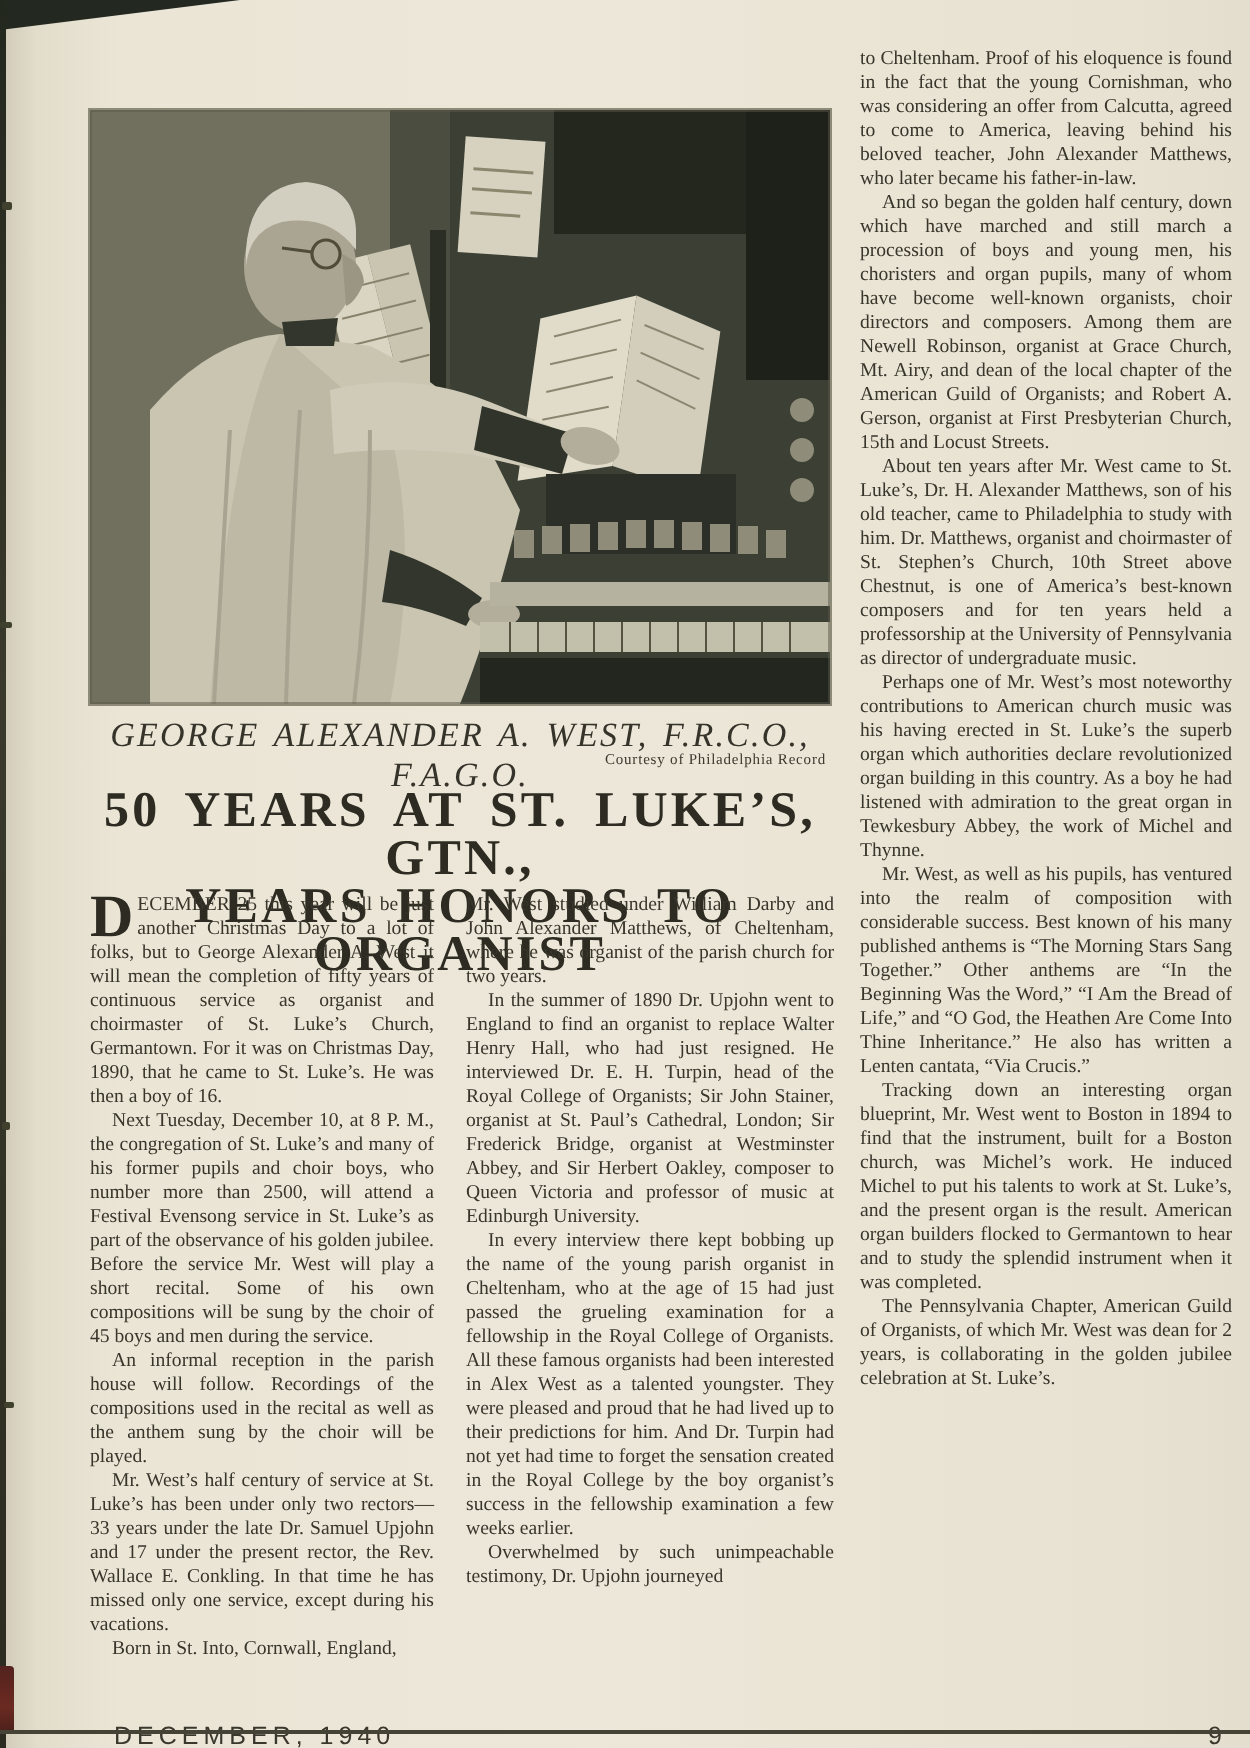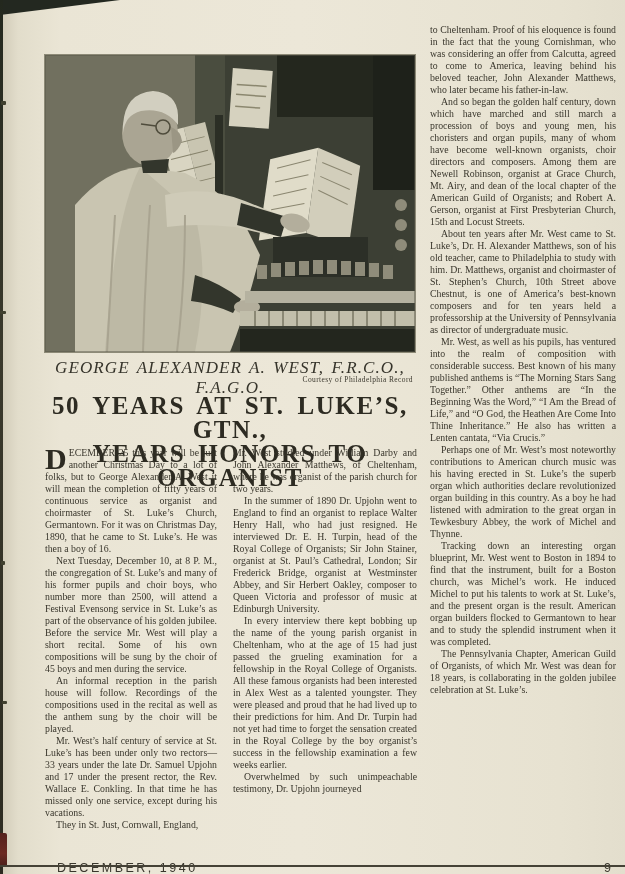--- a/index.html
+++ b/index.html
@@ -224,38 +224,38 @@
     <span>50 YEARS AT ST. LUKE’S, GTN.,</span><br>
     <span>YEARS HONORS TO ORGANIST</span>
   </h1>
 
   <div class="columns">
     <div class="col col1">
       <p class="opening"><span class="dropcap">D</span><span>ECEMBER 25 this year will be just another Christmas Day to a lot of folks, but to George Alexander A. West it will mean the completion of fifty years of continuous service as organist and choirmaster of St. Luke’s Church, Germantown. For it was on Christmas Day, 1890, that he came to St. Luke’s. He was then a boy of 16.</span></p>
     <p class="para">Next Tuesday, December 10, at 8 P. M., the congregation of St. Luke’s and many of his former pupils and choir boys, who number more than 2500, will attend a Festival Evensong service in St. Luke’s as part of the observance of his golden jubilee. Before the service Mr. West will play a short recital. Some of his own compositions will be sung by the choir of 45 boys and men during the service.</p>
         <p class="para">An informal reception in the parish house will follow. Recordings of the compositions used in the recital as well as the anthem sung by the choir will be played.</p>
         <p class="para">Mr. West’s half century of service at St. Luke’s has been under only two rectors—33 years under the late Dr. Samuel Upjohn and 17 under the present rector, the Rev. Wallace E. Conkling. In that time he has missed only one service, except during his vacations.</p>
-        <p class="para">They in St. Just, Cornwall, England,</p>
+        <p class="para">Born in St. Into, Cornwall, England,</p>
       </div>
     <div class="col col2">
         <p class="para">Mr. West studied under William Darby and John Alexander Matthews, of Cheltenham, where he was organist of the parish church for two years.</p>
         <p class="para">In the summer of 1890 Dr. Upjohn went to England to find an organist to replace Walter Henry Hall, who had just resigned. He interviewed Dr. E. H. Turpin, head of the Royal College of Organists; Sir John Stainer, organist at St. Paul’s Cathedral, London; Sir Frederick Bridge, organist at Westminster Abbey, and Sir Herbert Oakley, composer to Queen Victoria and professor of music at Edinburgh University.</p>
         <p class="para">In every interview there kept bobbing up the name of the young parish organist in Cheltenham, who at the age of 15 had just passed the grueling examination for a fellowship in the Royal College of Organists. All these famous organists had been interested in Alex West as a talented youngster. They were pleased and proud that he had lived up to their predictions for him. And Dr. Turpin had not yet had time to forget the sensation created in the Royal College by the boy organist’s success in the fellowship examination a few weeks earlier.</p>
         <p class="para">Overwhelmed by such unimpeachable testimony, Dr. Upjohn journeyed</p>
       </div>
   </div>
 
   <div class="col3">
       <p class="para">to Cheltenham. Proof of his eloquence is found in the fact that the young Cornishman, who was considering an offer from Calcutta, agreed to come to America, leaving behind his beloved teacher, John Alexander Matthews, who later became his father-in-law.</p>
       <p class="para">And so began the golden half century, down which have marched and still march a procession of boys and young men, his choristers and organ pupils, many of whom have become well-known organists, choir directors and composers. Among them are Newell Robinson, organist at Grace Church, Mt. Airy, and dean of the local chapter of the American Guild of Organists; and Robert A. Gerson, organist at First Presbyterian Church, 15th and Locust Streets.</p>
       <p class="para">About ten years after Mr. West came to St. Luke’s, Dr. H. Alexander Matthews, son of his old teacher, came to Philadelphia to study with him. Dr. Matthews, organist and choirmaster of St. Stephen’s Church, 10th Street above Chestnut, is one of America’s best-known composers and for ten years held a professorship at the University of Pennsylvania as director of undergraduate music.</p>
+      <p class="para">Perhaps one of Mr. West’s most noteworthy contributions to American church music was his having erected in St. Luke’s the superb organ which authorities declare revolutionized organ building in this country. As a boy he had listened with admiration to the great organ in Tewkesbury Abbey, the work of Michel and Thynne.</p>
       <p class="para">Mr. West, as well as his pupils, has ventured into the realm of composition with considerable success. Best known of his many published anthems is “The Morning Stars Sang Together.” Other anthems are “In the Beginning Was the Word,” “I Am the Bread of Life,” and “O God, the Heathen Are Come Into Thine Inheritance.” He also has written a Lenten cantata, “Via Crucis.”</p>
-      <p class="para">Perhaps one of Mr. West’s most noteworthy contributions to American church music was his having erected in St. Luke’s the superb organ which authorities declare revolutionized organ building in this country. As a boy he had listened with admiration to the great organ in Tewkesbury Abbey, the work of Michel and Thynne.</p>
       <p class="para">Tracking down an interesting organ blueprint, Mr. West went to Boston in 1894 to find that the instrument, built for a Boston church, was Michel’s work. He induced Michel to put his talents to work at St. Luke’s, and the present organ is the result. American organ builders flocked to Germantown to hear and to study the splendid instrument when it was completed.</p>
-      <p class="para">The Pennsylvania Chapter, American Guild of Organists, of which Mr. West was dean for 18 years, is collaborating in the golden jubilee celebration at St. Luke’s.</p>
+      <p class="para">The Pennsylvania Chapter, American Guild of Organists, of which Mr. West was dean for 2 years, is collaborating in the golden jubilee celebration at St. Luke’s.</p>
     </div>
 
   <div class="footer">
     <span class="issue">DECEMBER, 1940</span>
     <span class="pagenum">9</span>
   </div>
   <div class="bottom-rule"></div>
 
 </div>
 

